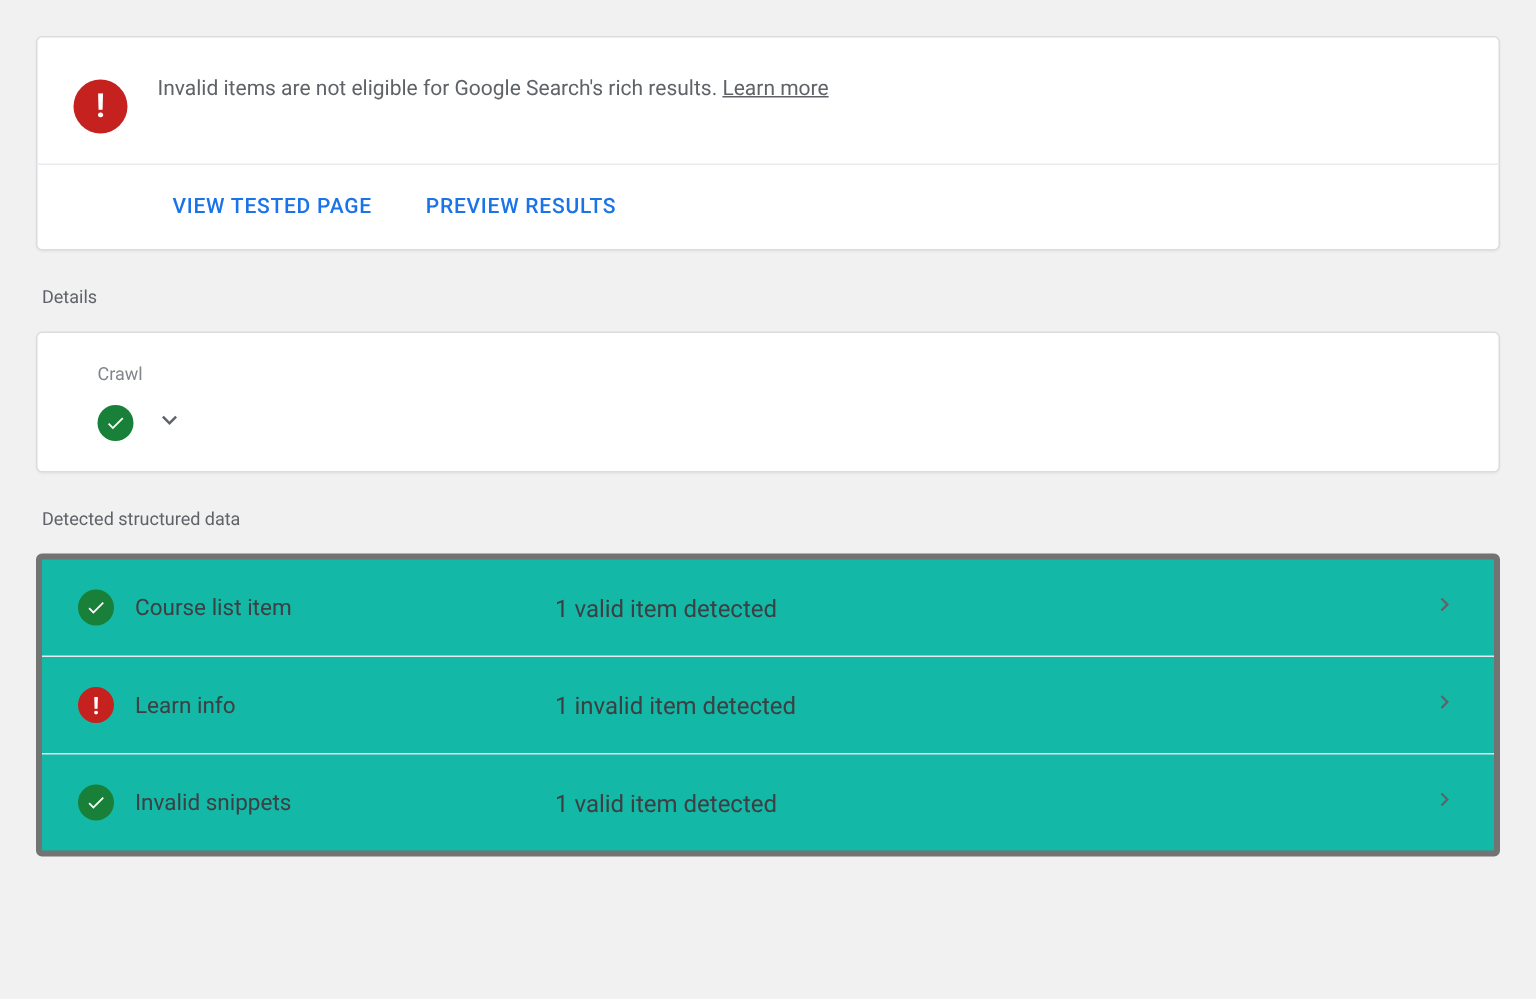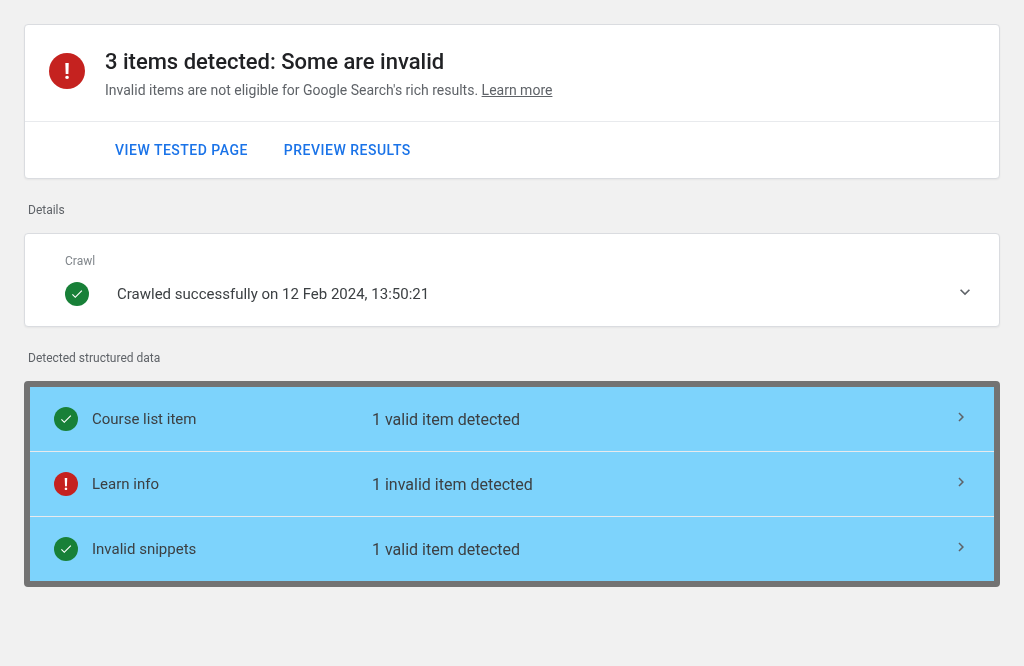--- a/index.html
+++ b/index.html
@@ -91,22 +91,22 @@
       align-items: center;
       cursor: pointer;
     }
     .crawl-text {
       flex: 1;
       font-size: 15px;
       color: #3c4043;
       margin-left: 14px;
     }
     .data-list {
-      background: #7dd3fc;
-      border: 6px solid #737373;
+      background: #14b8a6;
+      border: 4px solid #737373;
       border-radius: 4px;
     }
     .data-row {
       display: flex;
       align-items: center;
       padding: 20px 24px;
       border-bottom: 1px solid #e8eaed;
       cursor: pointer;
     }
     .data-row:last-child {
@@ -179,21 +179,20 @@
   </style>
 </head>
 <body>
 
 <div class="card summary-card">
   <div class="summary-top">
     <div class="summary-icon">
       <div class="error-circle-lg">!</div>
     </div>
     <div class="summary-text">
-      <div class="summary-title">3 items detected: Some are invalid</div>
       <div class="summary-desc">
         <span>Invalid items are not eligible for Google Search's rich results. </span><a class="learn-more">Learn more</a>
       </div>
     </div>
   </div>
   <div class="summary-actions">
     <button class="action-btn">VIEW TESTED PAGE</button>
     <button class="action-btn">PREVIEW RESULTS</button>
   </div>
 </div>
@@ -203,21 +202,20 @@
 <div class="card crawl-card">
   <div class="crawl-label">Crawl</div>
   <div class="crawl-row">
     <div class="row-icon">
       <div class="check-circle">
         <svg viewBox="0 0 24 24">
             <path d="M9 16.17L4.83 12l-1.42 1.41L9 19 21 7l-1.41-1.41z"></path>
           </svg>
       </div>
     </div>
-    <div class="crawl-text">Crawled successfully on 12 Feb 2024, 13:50:21</div>
     <div>
       <svg class="chevron-down" viewBox="0 0 24 24">
           <path d="M7.41 8.59L12 13.17l4.59-4.58L18 10l-6 6-6-6 1.41-1.41z"></path>
         </svg>
     </div>
   </div>
 </div>
 
 <div class="section-label">Detected structured data</div>
 

